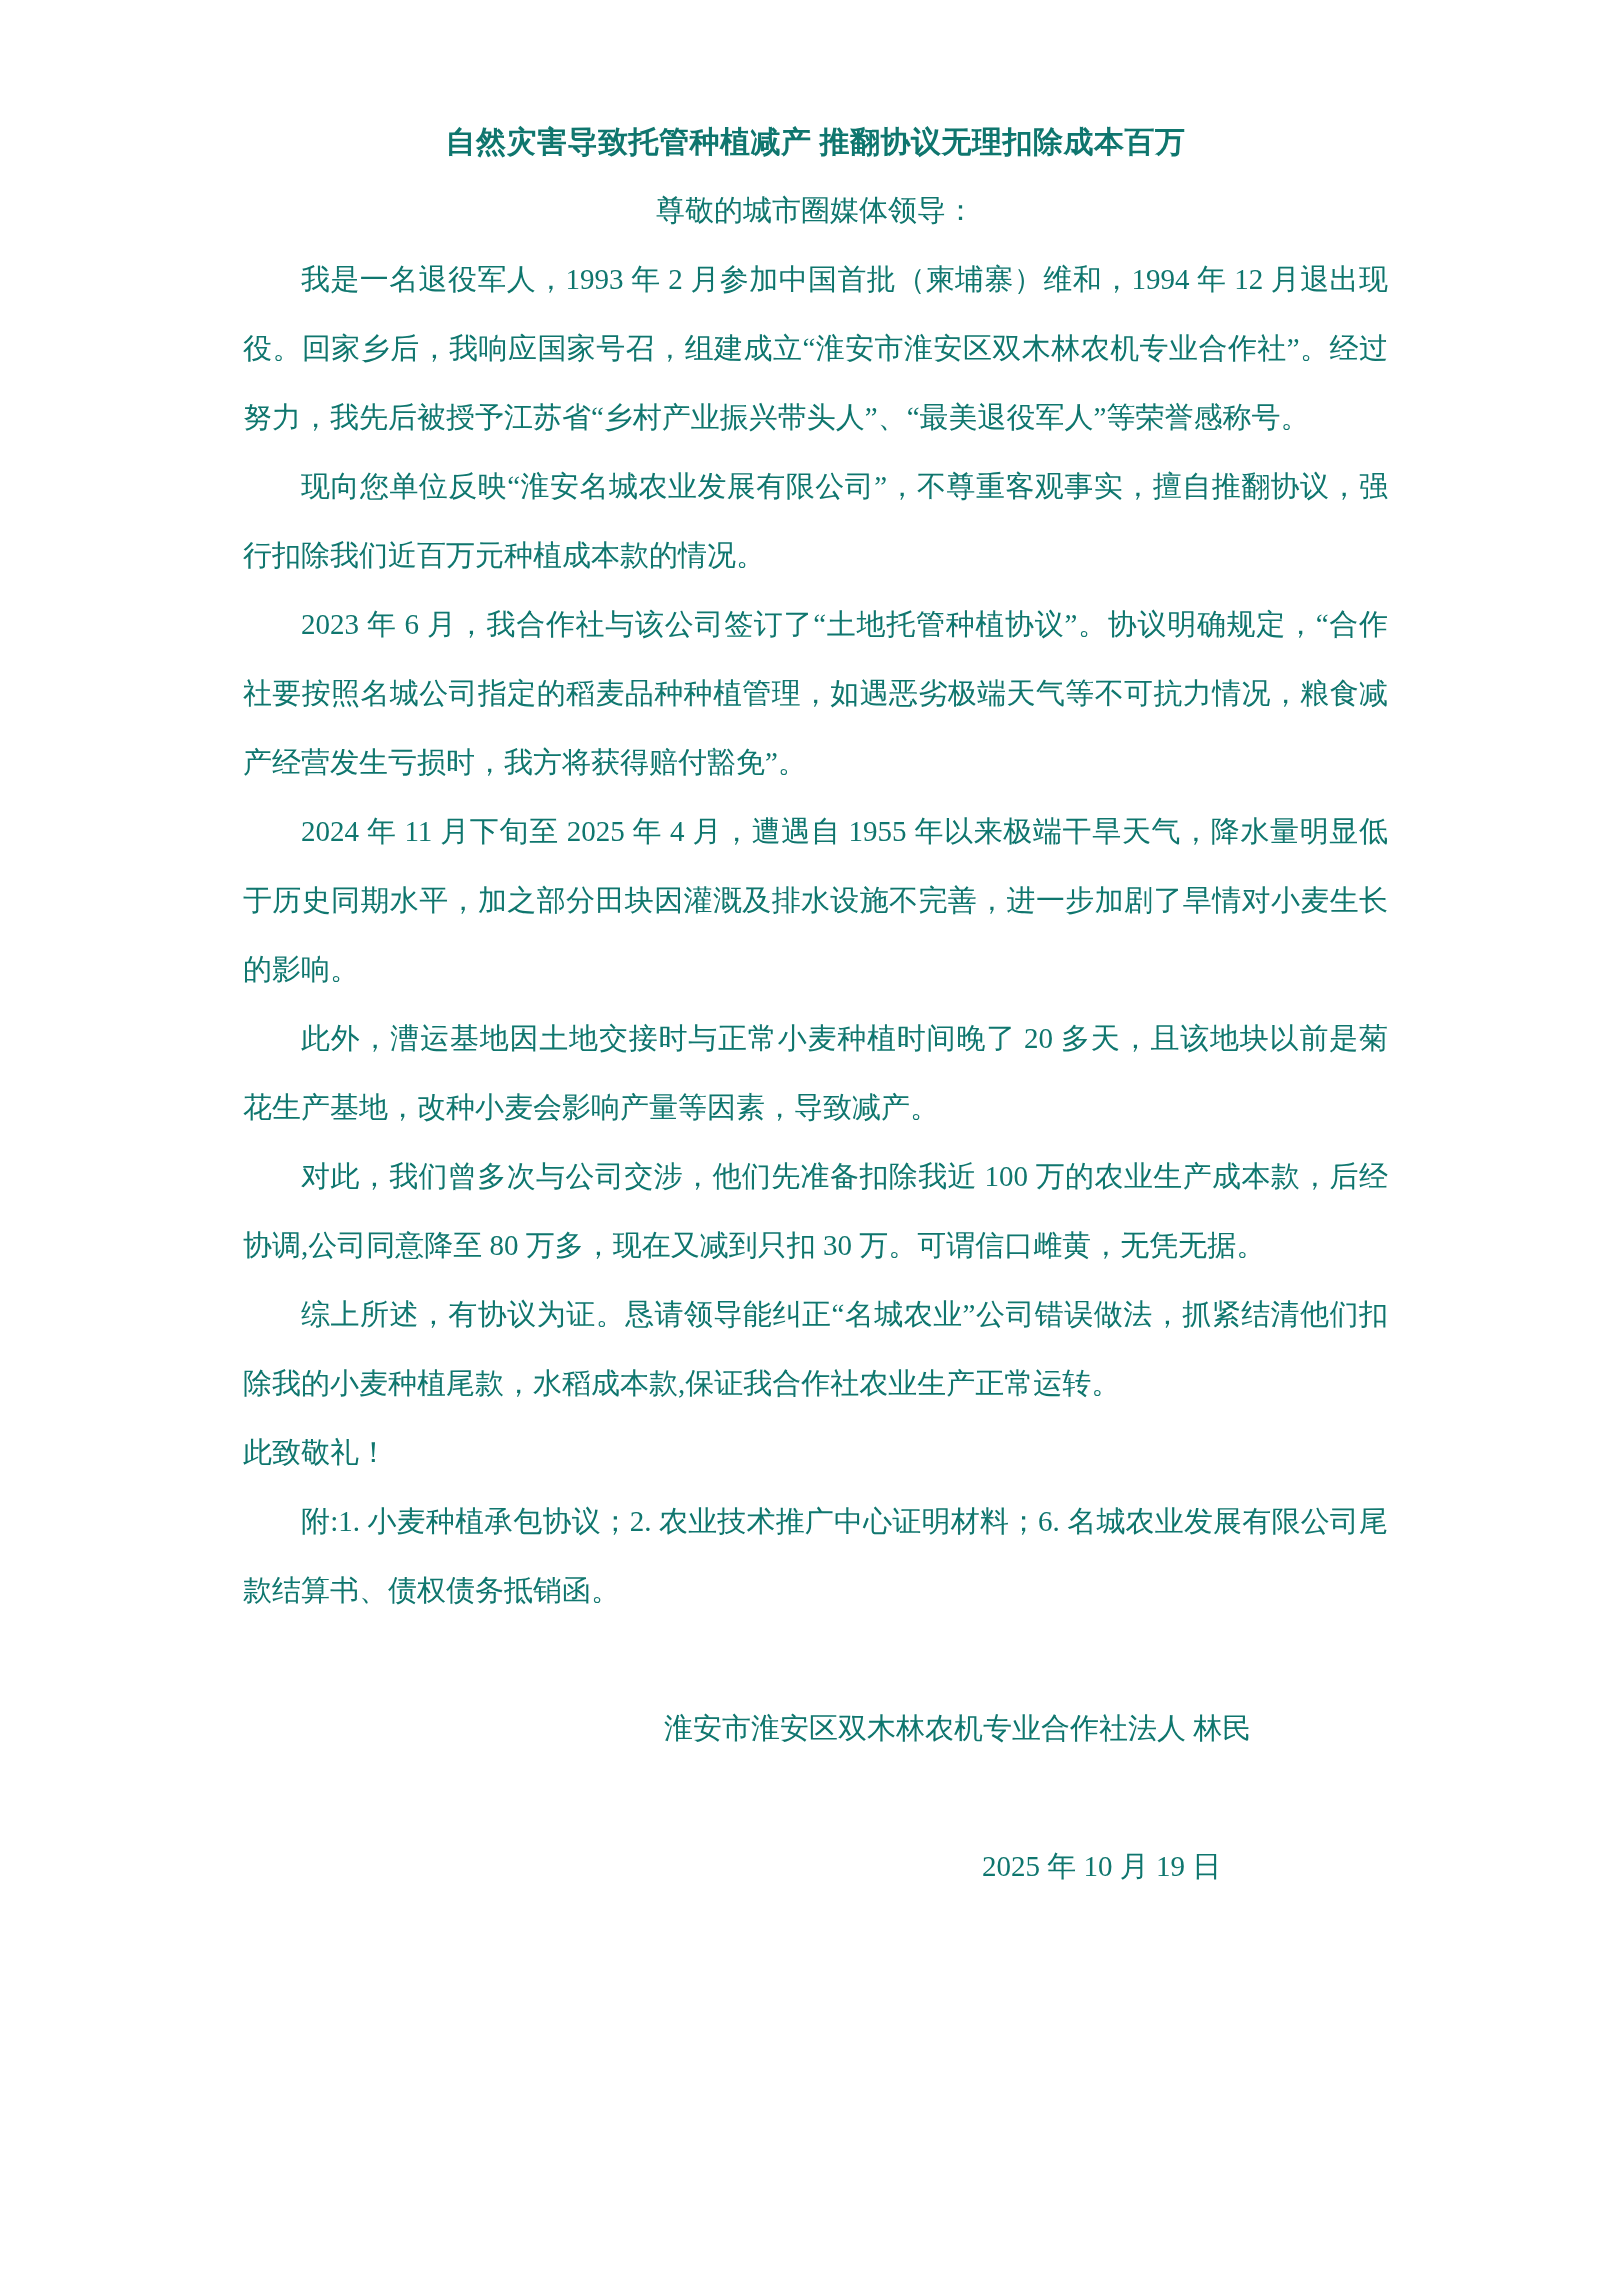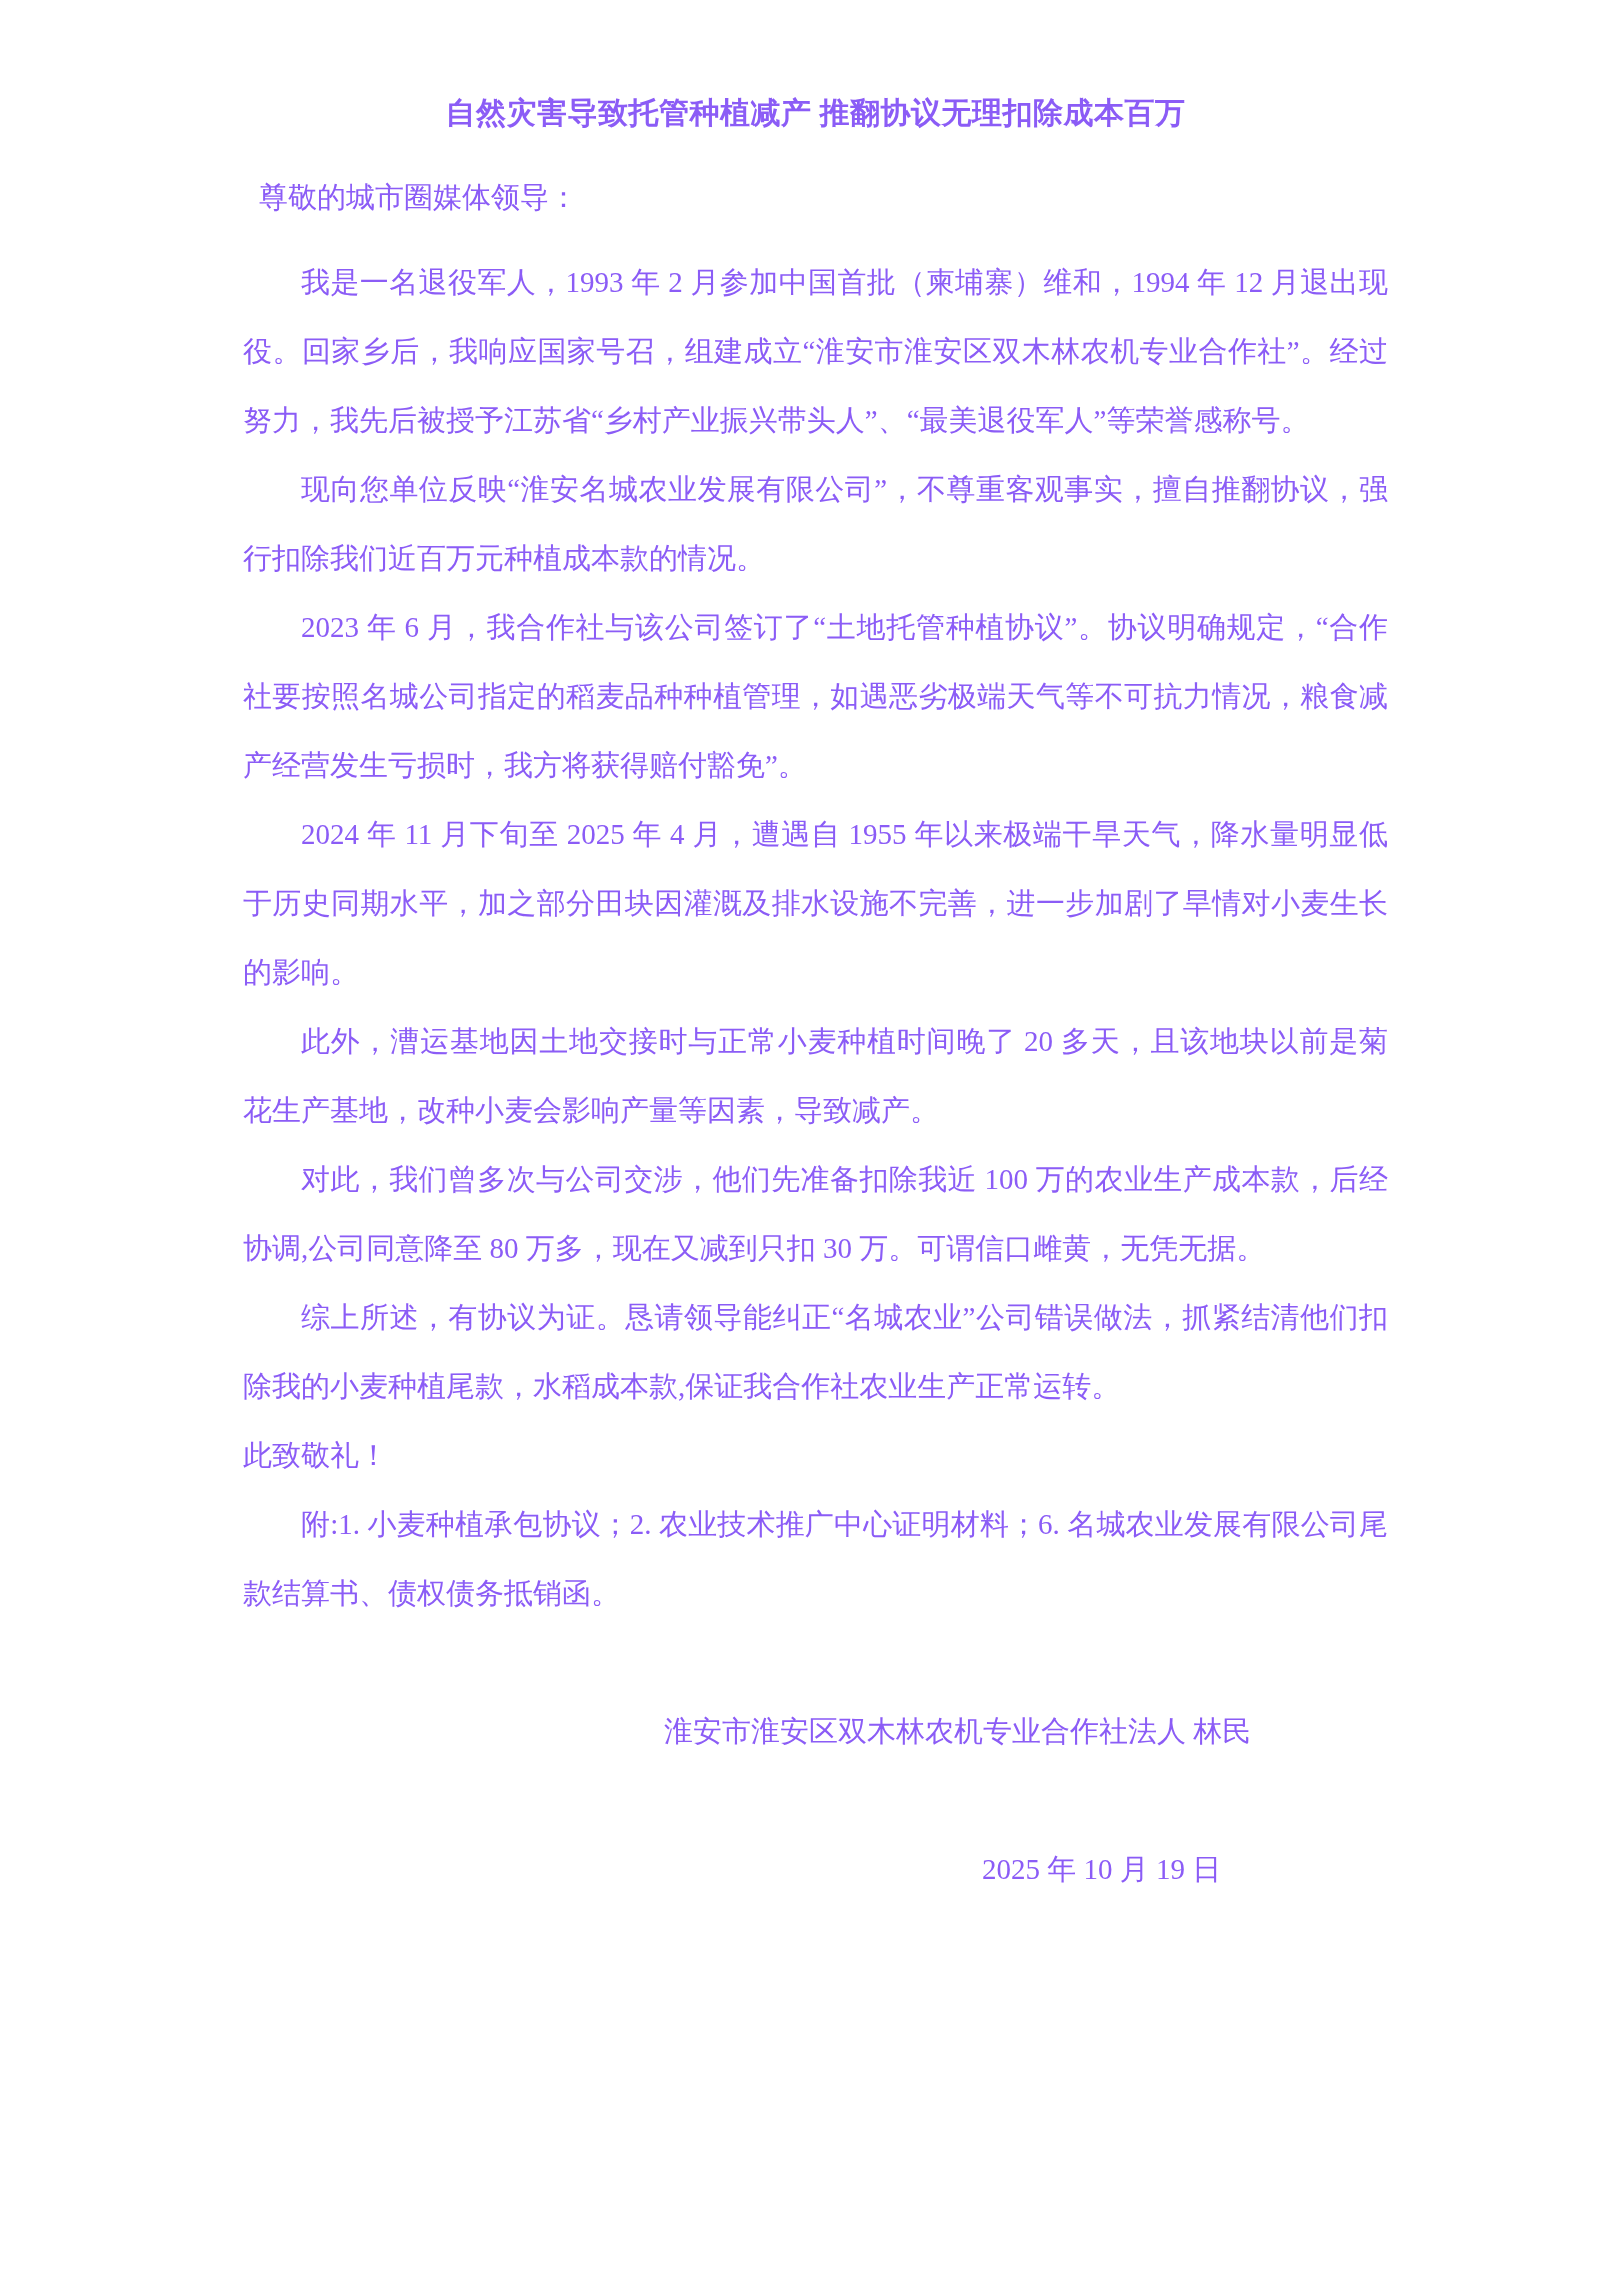--- a/index.html
+++ b/index.html
@@ -6,38 +6,38 @@
     margin: 0;
     padding: 0;
     background: #ffffff;
   }
   .page {
     position: relative;
     width: 1623px;
     height: 2207px;
     background: #ffffff;
     box-sizing: border-box;
-    padding: 78px 235px 0 243px;
+    padding: 107px 235px 0 243px;
     font-family: "Liberation Serif", "DejaVu Serif", serif;
     font-size: 29px;
     line-height: 69px;
-    color: #8b5cf6;
+    color: #0f766e;
     overflow: hidden;
   }
   .title {
     margin: 0;
     font-size: 30px;
     font-weight: bold;
     text-align: center;
     line-height: 69px;
     letter-spacing: 0.5px;
   }
   .salutation {
-    margin: 16px;
-    text-align: left;
+    margin: 0;
+    text-align: center;
   }
   .para {
     margin: 0;
     text-indent: 2em;
     text-align: justify;
     text-justify: inter-ideograph;
   }
   .closing {
     margin: 0;
     text-align: left;

